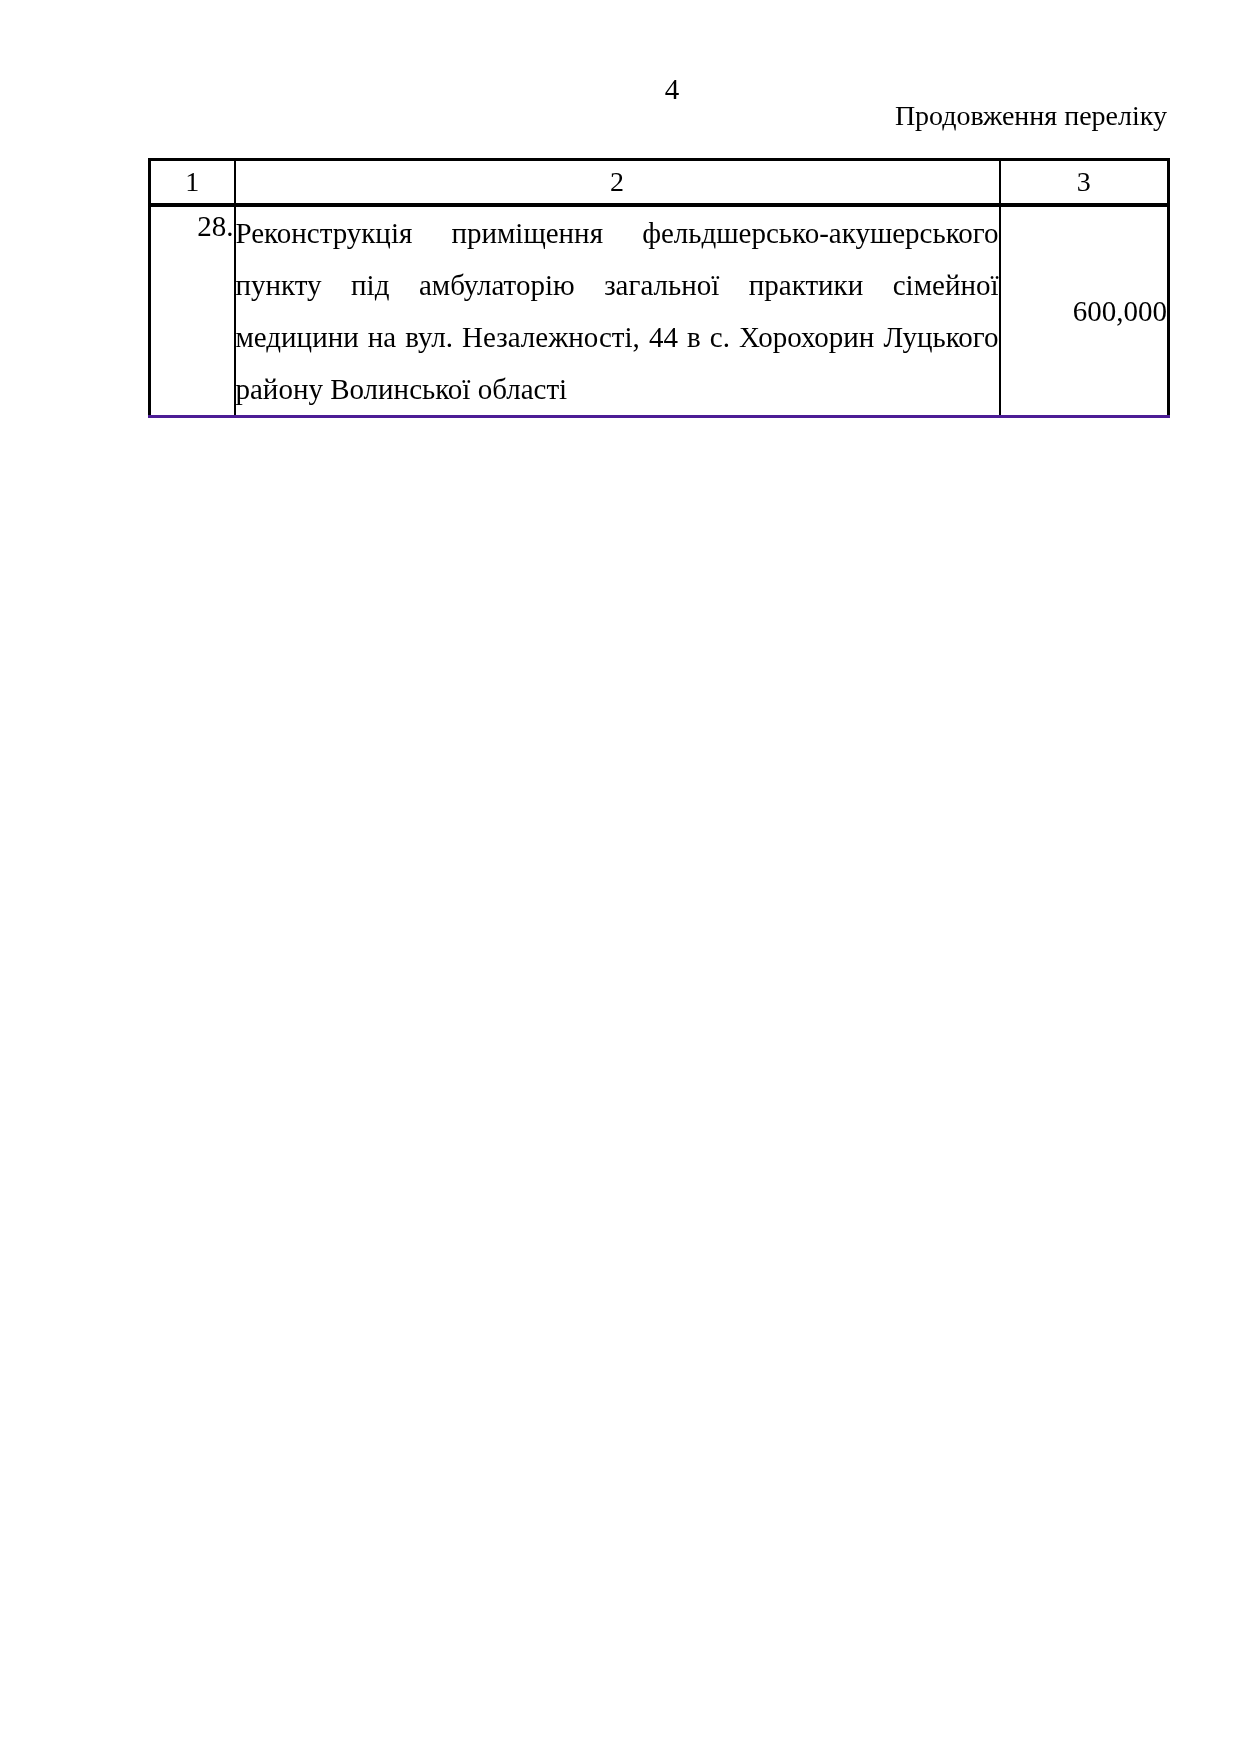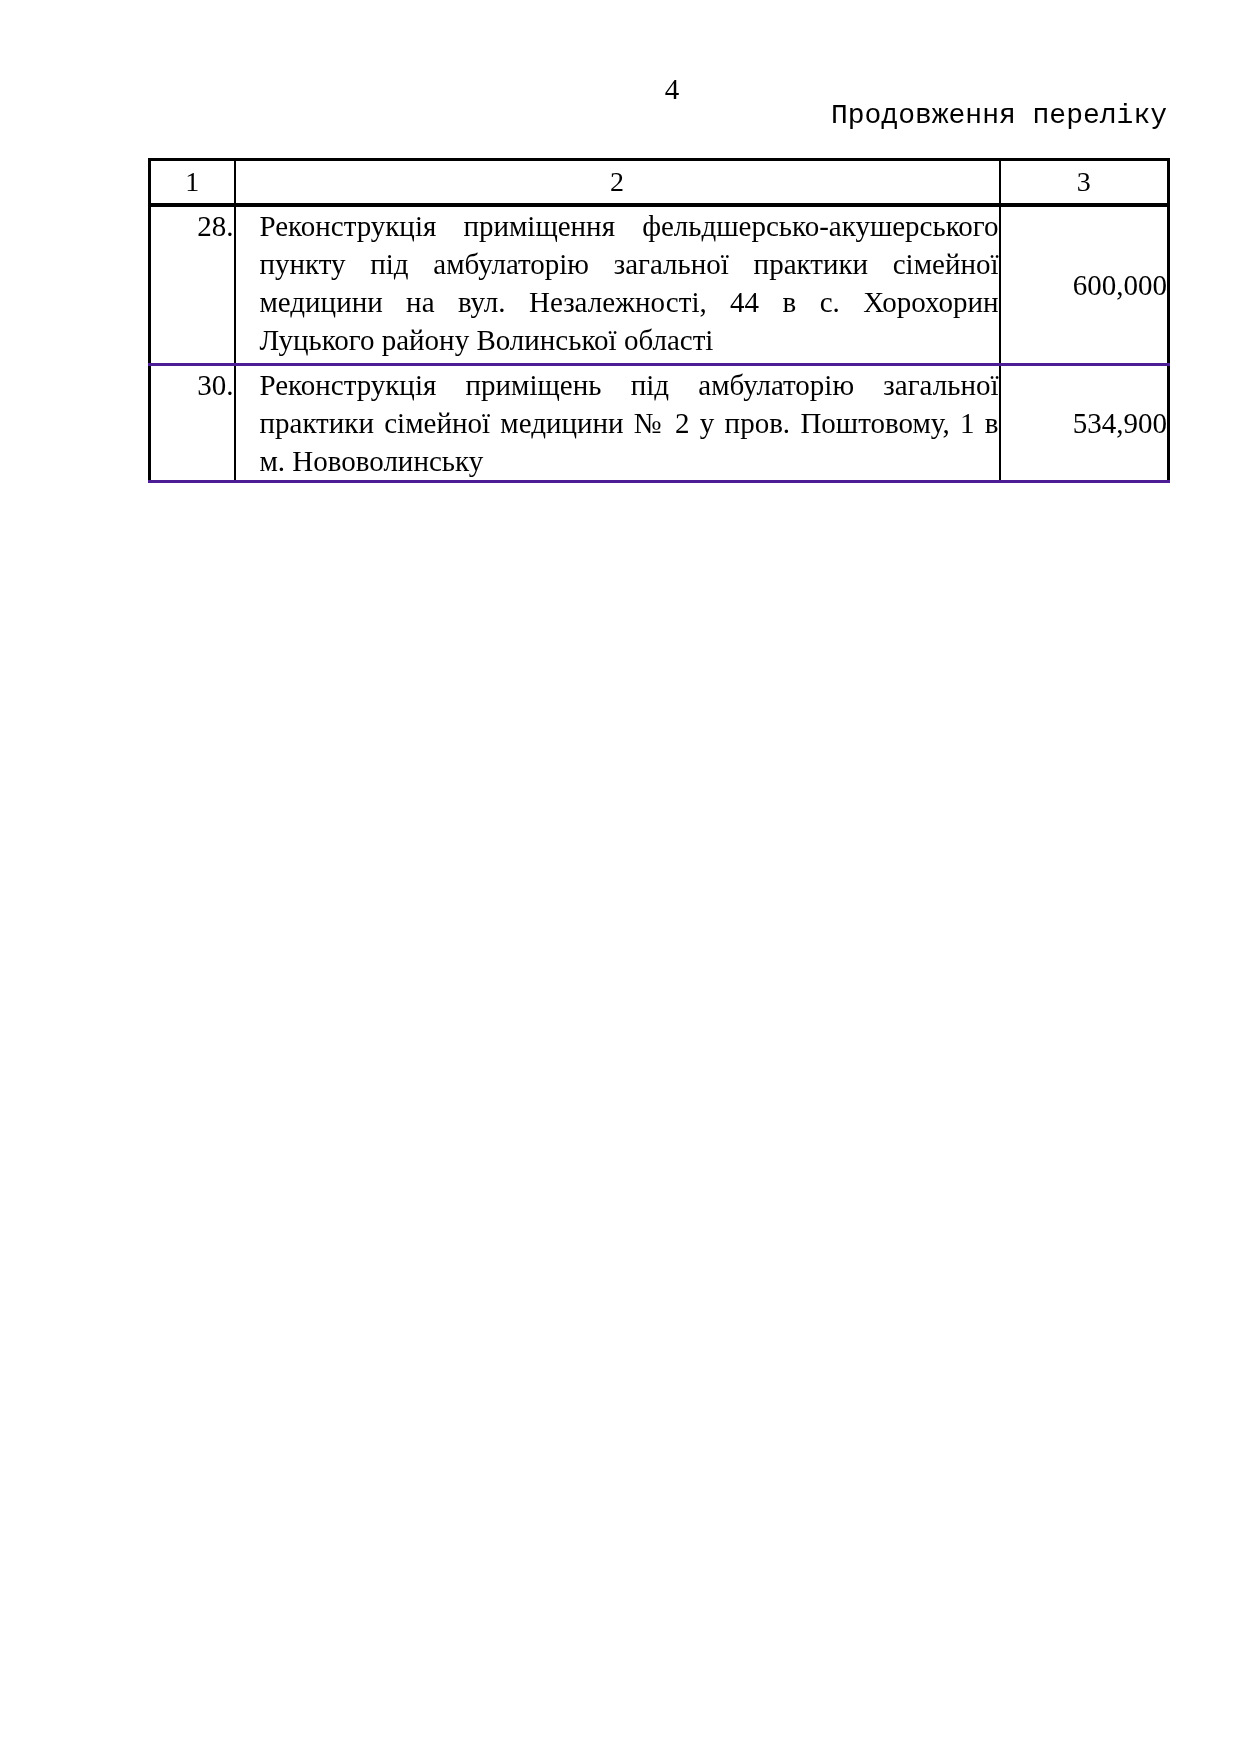--- a/index.html
+++ b/index.html
@@ -23,21 +23,20 @@
     font-size: 29px;
     line-height: 34px;
   }
   .continuation-note {
     position: absolute;
     top: 100px;
     right: 73px;
     font-size: 28px;
     line-height: 32px;
     text-align: center;
-    font-family: Liberation Mono, monospace;
   }
   table.projects {
     position: absolute;
     left: 148px;
     top: 158px;
     width: 1019px;
     border-collapse: collapse;
     table-layout: fixed;
     border: 3px solid #000000;
     font-size: 29px;
@@ -73,22 +72,21 @@
     padding: 6px 3px 0 0;
     line-height: 38px;
   }
   td.desc-cell {
     vertical-align: top;
     padding: 6px 13px 0 13px;
   }
   td.desc-cell .desc-text {
     text-align: justify;
     text-justify: inter-word;
-    line-height: 38px;
-    padding-left: 24px;
+    line-height: 52px;
   }
   td.amount-cell {
     text-align: right;
     vertical-align: middle;
     line-height: 34px;
     white-space: nowrap;
   }
 </style>
 </head>
 <body>
@@ -112,21 +110,14 @@
 
     <tr class="data-row row-28">
       <td class="num-cell">28.</td>
       <td class="desc-cell">
         <div class="desc-text">Реконструкція приміщення фельдшерсько-акушерського пункту під амбулаторію загальної практики сімейної медицини на вул. Незалежності, 44 в с. Хорохорин Луцького району Волинської області</div>
       </td>
       <td class="amount-cell">600,000</td>
     </tr>
 
 
-    <tr class="data-row row-30">
-      <td class="num-cell">30.</td>
-      <td class="desc-cell">
-        <div class="desc-text">Реконструкція приміщень під амбулаторію загальної практики сімейної медицини № 2 у пров. Поштовому, 1 в м. Нововолинську</div>
-      </td>
-      <td class="amount-cell">534,900</td>
-    </tr>
   </tbody>
 </table>
 
 </body></html>

